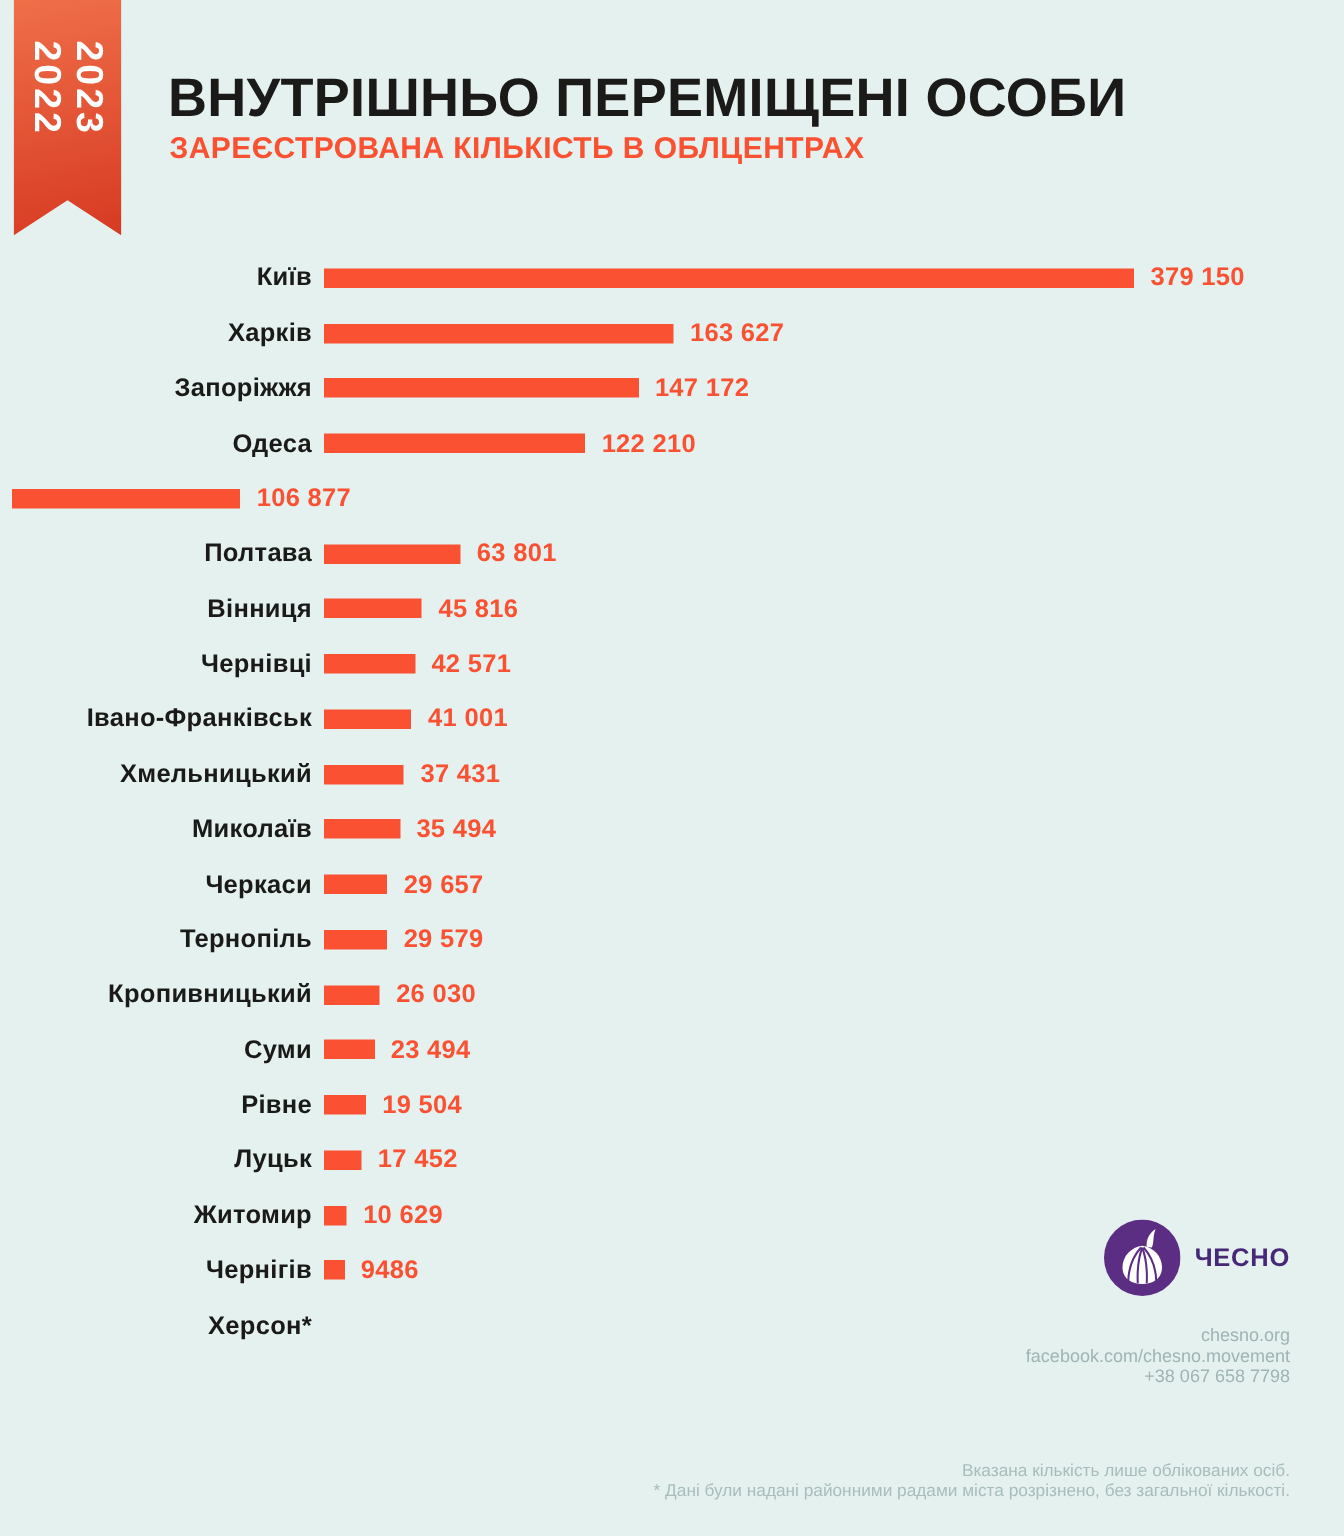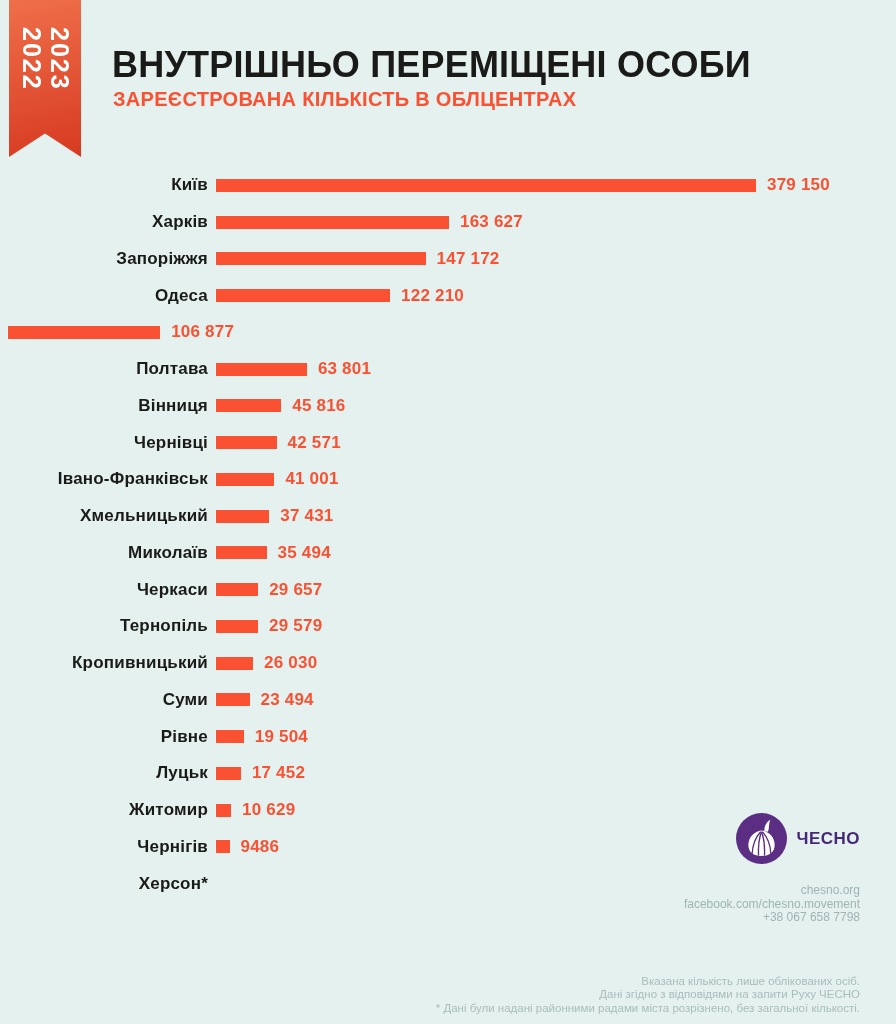--- a/index.html
+++ b/index.html
@@ -241,15 +241,14 @@
 </div>
 
 <div class="contacts">
   <div>chesno.org</div>
   <div>facebook.com/chesno.movement</div>
   <div>+38 067 658 7798</div>
 </div>
 
 <div class="footnote">
   <div>Вказана кількість лише облікованих осіб.</div>
-  <div>Дані згідно з відповідями на запити Руху ЧЕСНО</div>
   <div>* Дані були надані районними радами міста розрізнено, без загальної кількості.</div>
 </div>
 
 </body></html>

